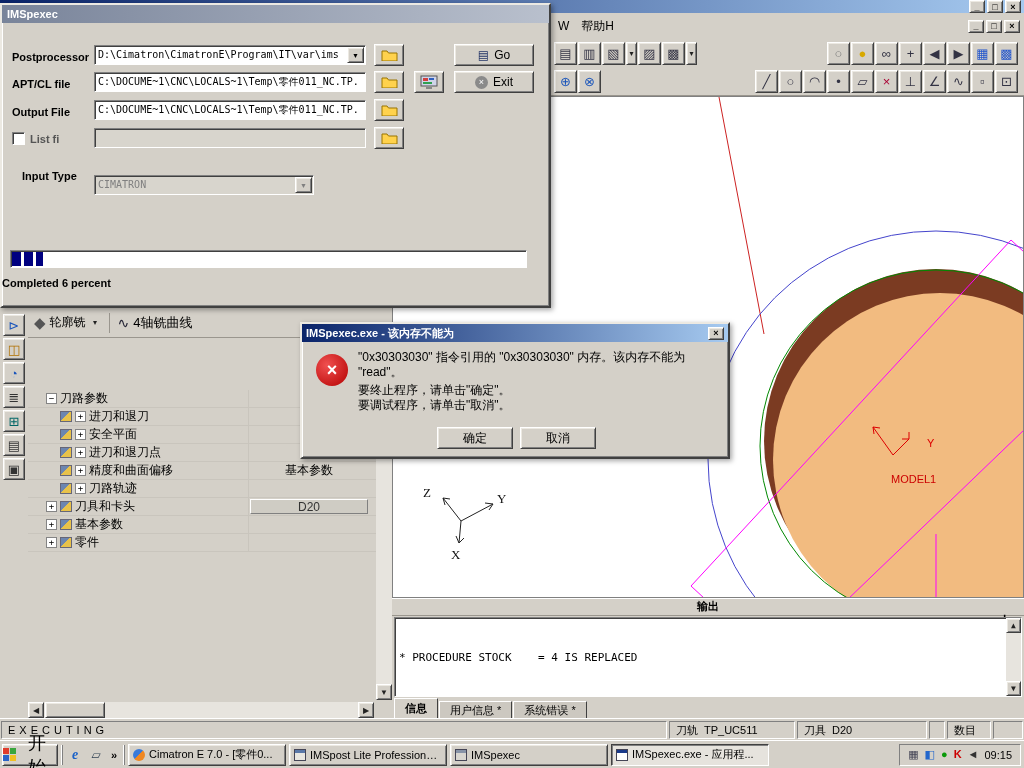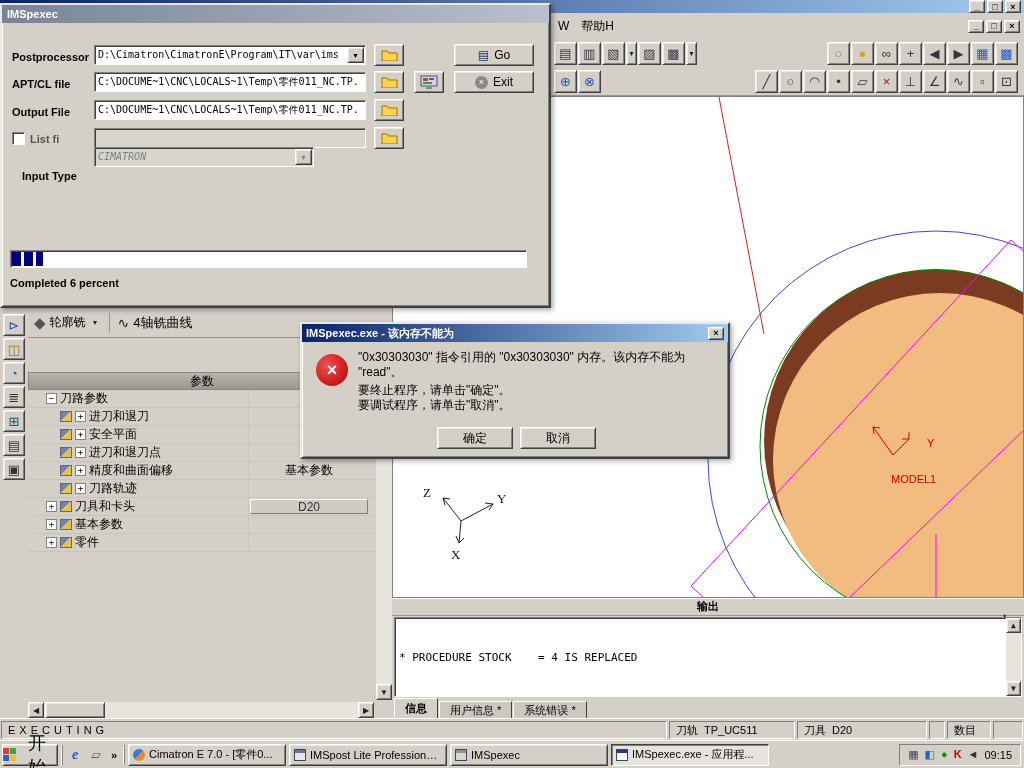--- a/index.html
+++ b/index.html
@@ -145,21 +145,20 @@
   <div class="abs" style="left:28px;top:308px;width:364px;height:30px;background:#d4d0c8;display:flex;align-items:center;gap:4px;padding-left:6px;border-bottom:1px solid #9a968e;">
     <span style="font-size:15px;color:#555;">◆</span>
     <span style="font-size:12px;">轮廓铣</span>
     <span class="dd">▾</span>
     <span style="width:1px;height:20px;background:#9a968e;margin:0 4px;"></span>
     <span style="font-size:14px;color:#223;">∿</span>
     <span style="font-size:13px;">4轴铣曲线</span>
   </div>
 
   <div class="abs" style="left:28px;top:338px;width:364px;height:380px;background:#d4d0c8;">
-    <div class="abs" style="left:0;top:34px;width:348px;height:18px;background:linear-gradient(#b8b4ac,#9c988e);border:1px solid #888;text-align:center;line-height:16px;font-size:12px;">参数</div>
     <div class="abs" style="left:0;top:52px;width:348px;">
       <div class="trow">
         <span class="texp">−</span>
         <span>刀路参数</span>
       </div>
       <div class="trow child">
         <span class="tico"></span>
         <span class="texp">+</span>
         <span>进刀和退刀</span>
       </div>
@@ -318,29 +317,29 @@
     <div class="field abs" style="left:92px;top:123px;width:272px;height:20px;background:#d8d5cd;">
       <span class="pathtxt"></span>
     </div>
     <div class="btn abs" style="left:372px;top:122px;width:30px;height:22px;">
       <svg class="folder-svg" width="17" height="12" viewBox="0 0 17 12">
           <path d="M1 2 h5 l1.5 2 H16 v8 H1 z" fill="#ffd24d" stroke="#9a7400"></path>
         </svg>
     </div>
 
     <span class="lbl abs" style="left:20px;top:165px;text-align:center;">Input Type</span>
-    <div class="field abs" style="left:92px;top:142px;width:220px;height:20px;background:#d8d5cd;font-style:italic;">
+    <div class="field abs" style="left:92px;top:170px;width:220px;height:20px;background:#d8d5cd;">
       <span class="pathtxt" style="color:#808080;">CIMATRON</span>
       <span class="combobtn raised" style="font-size:7px;color:#808080;">▼</span>
     </div>
 
     <div class="field abs" style="left:8px;top:245px;width:517px;height:18px;background:#fff;">
       <div class="abs" style="left: 1px; top: 1px; height: 14px; background: repeating-linear-gradient(90deg, rgb(0, 0, 128) 0px, rgb(0, 0, 128) 9px, rgba(0, 0, 0, 0) 9px, rgba(0, 0, 0, 0) 12px); width: 6%;"></div>
     </div>
-    <span class="abs" style="left:8px;top:272px;font-weight:bold;">Completed 6 percent</span>
+    <span class="abs" style="left:0;top:272px;font-weight:bold;">Completed 6 percent</span>
   </div>
 
   <div class="abs winframe" style="left:300px;top:322px;width:430px;height:137px;z-index:60;">
     <div class="tb-blue" style="height:18px;display:flex;align-items:center;padding:0 4px;font-size:11px;">
       <span>IMSpexec.exe - 该内存不能为</span>
       <span class="capbtn raised" style="margin-left:auto;">×</span>
     </div>
     <div class="abs" style="left:14px;top:30px;width:32px;height:32px;border-radius:50%;background:radial-gradient(circle at 11px 11px,#f05050,#b40000);color:#fff;font-size:18px;font-weight:bold;display:flex;align-items:center;justify-content:center;">×</div>
     <div class="abs" style="left:56px;top:26px;width:364px;font-size:12px;line-height:15px;">"0x30303030" 指令引用的 "0x30303030" 内存。该内存不能为 "read"。</div>
     <div class="abs" style="left:56px;top:58px;font-size:12px;">要终止程序，请单击"确定"。</div>

